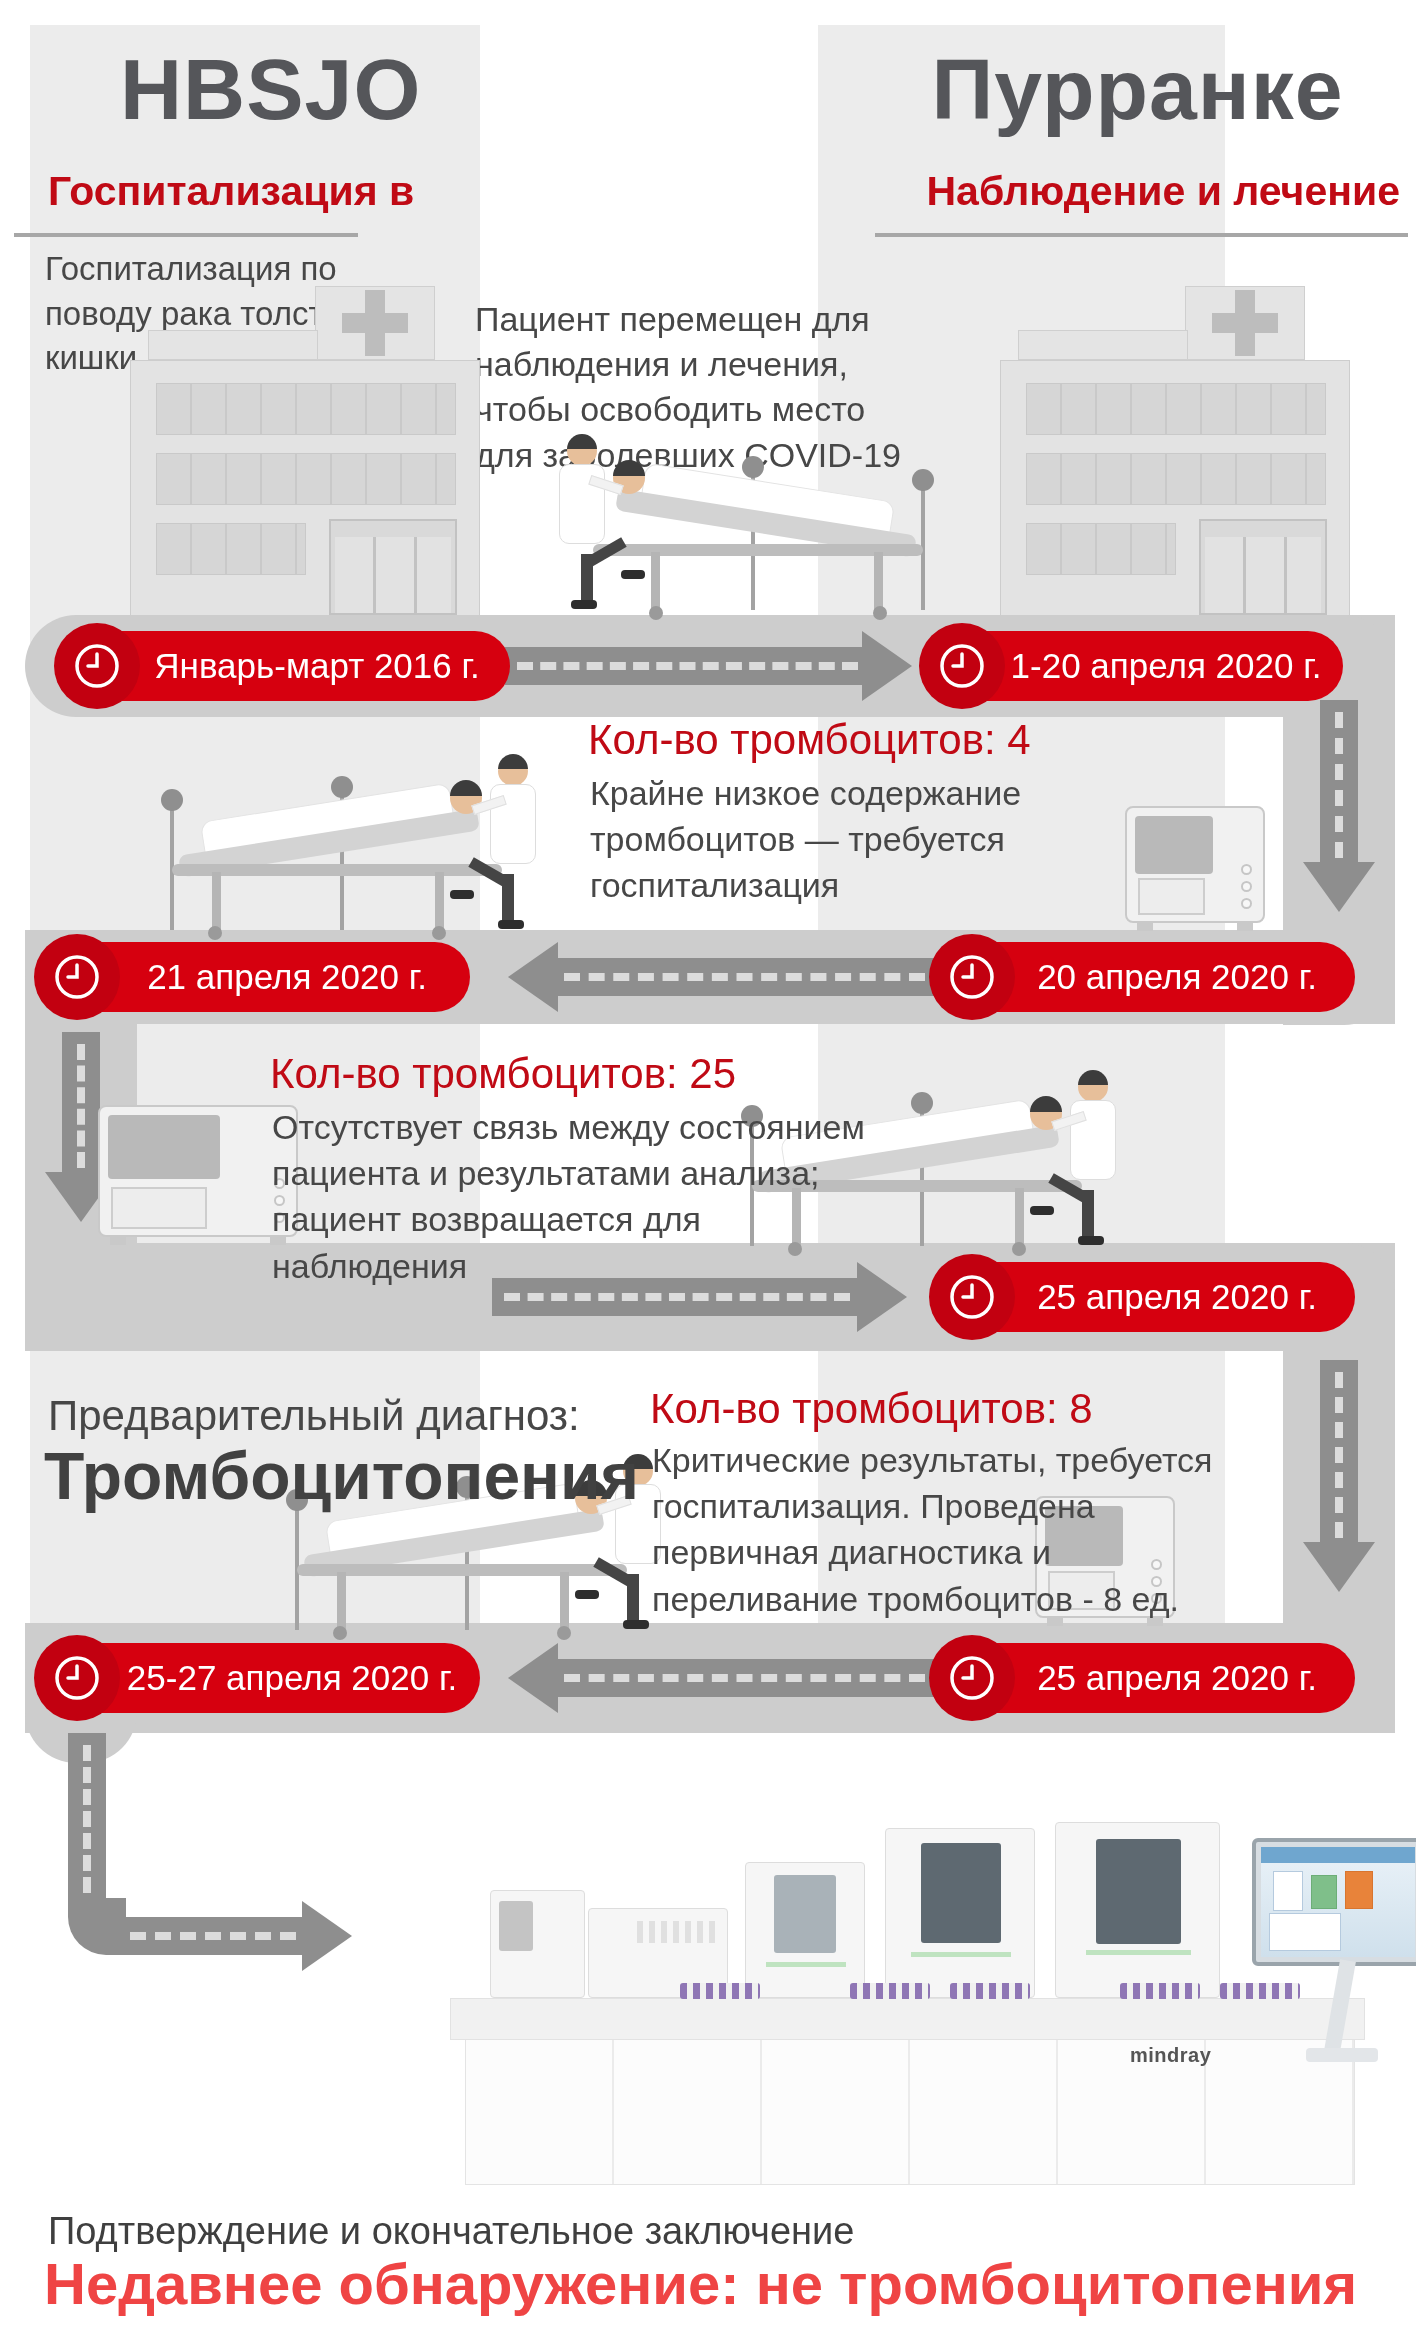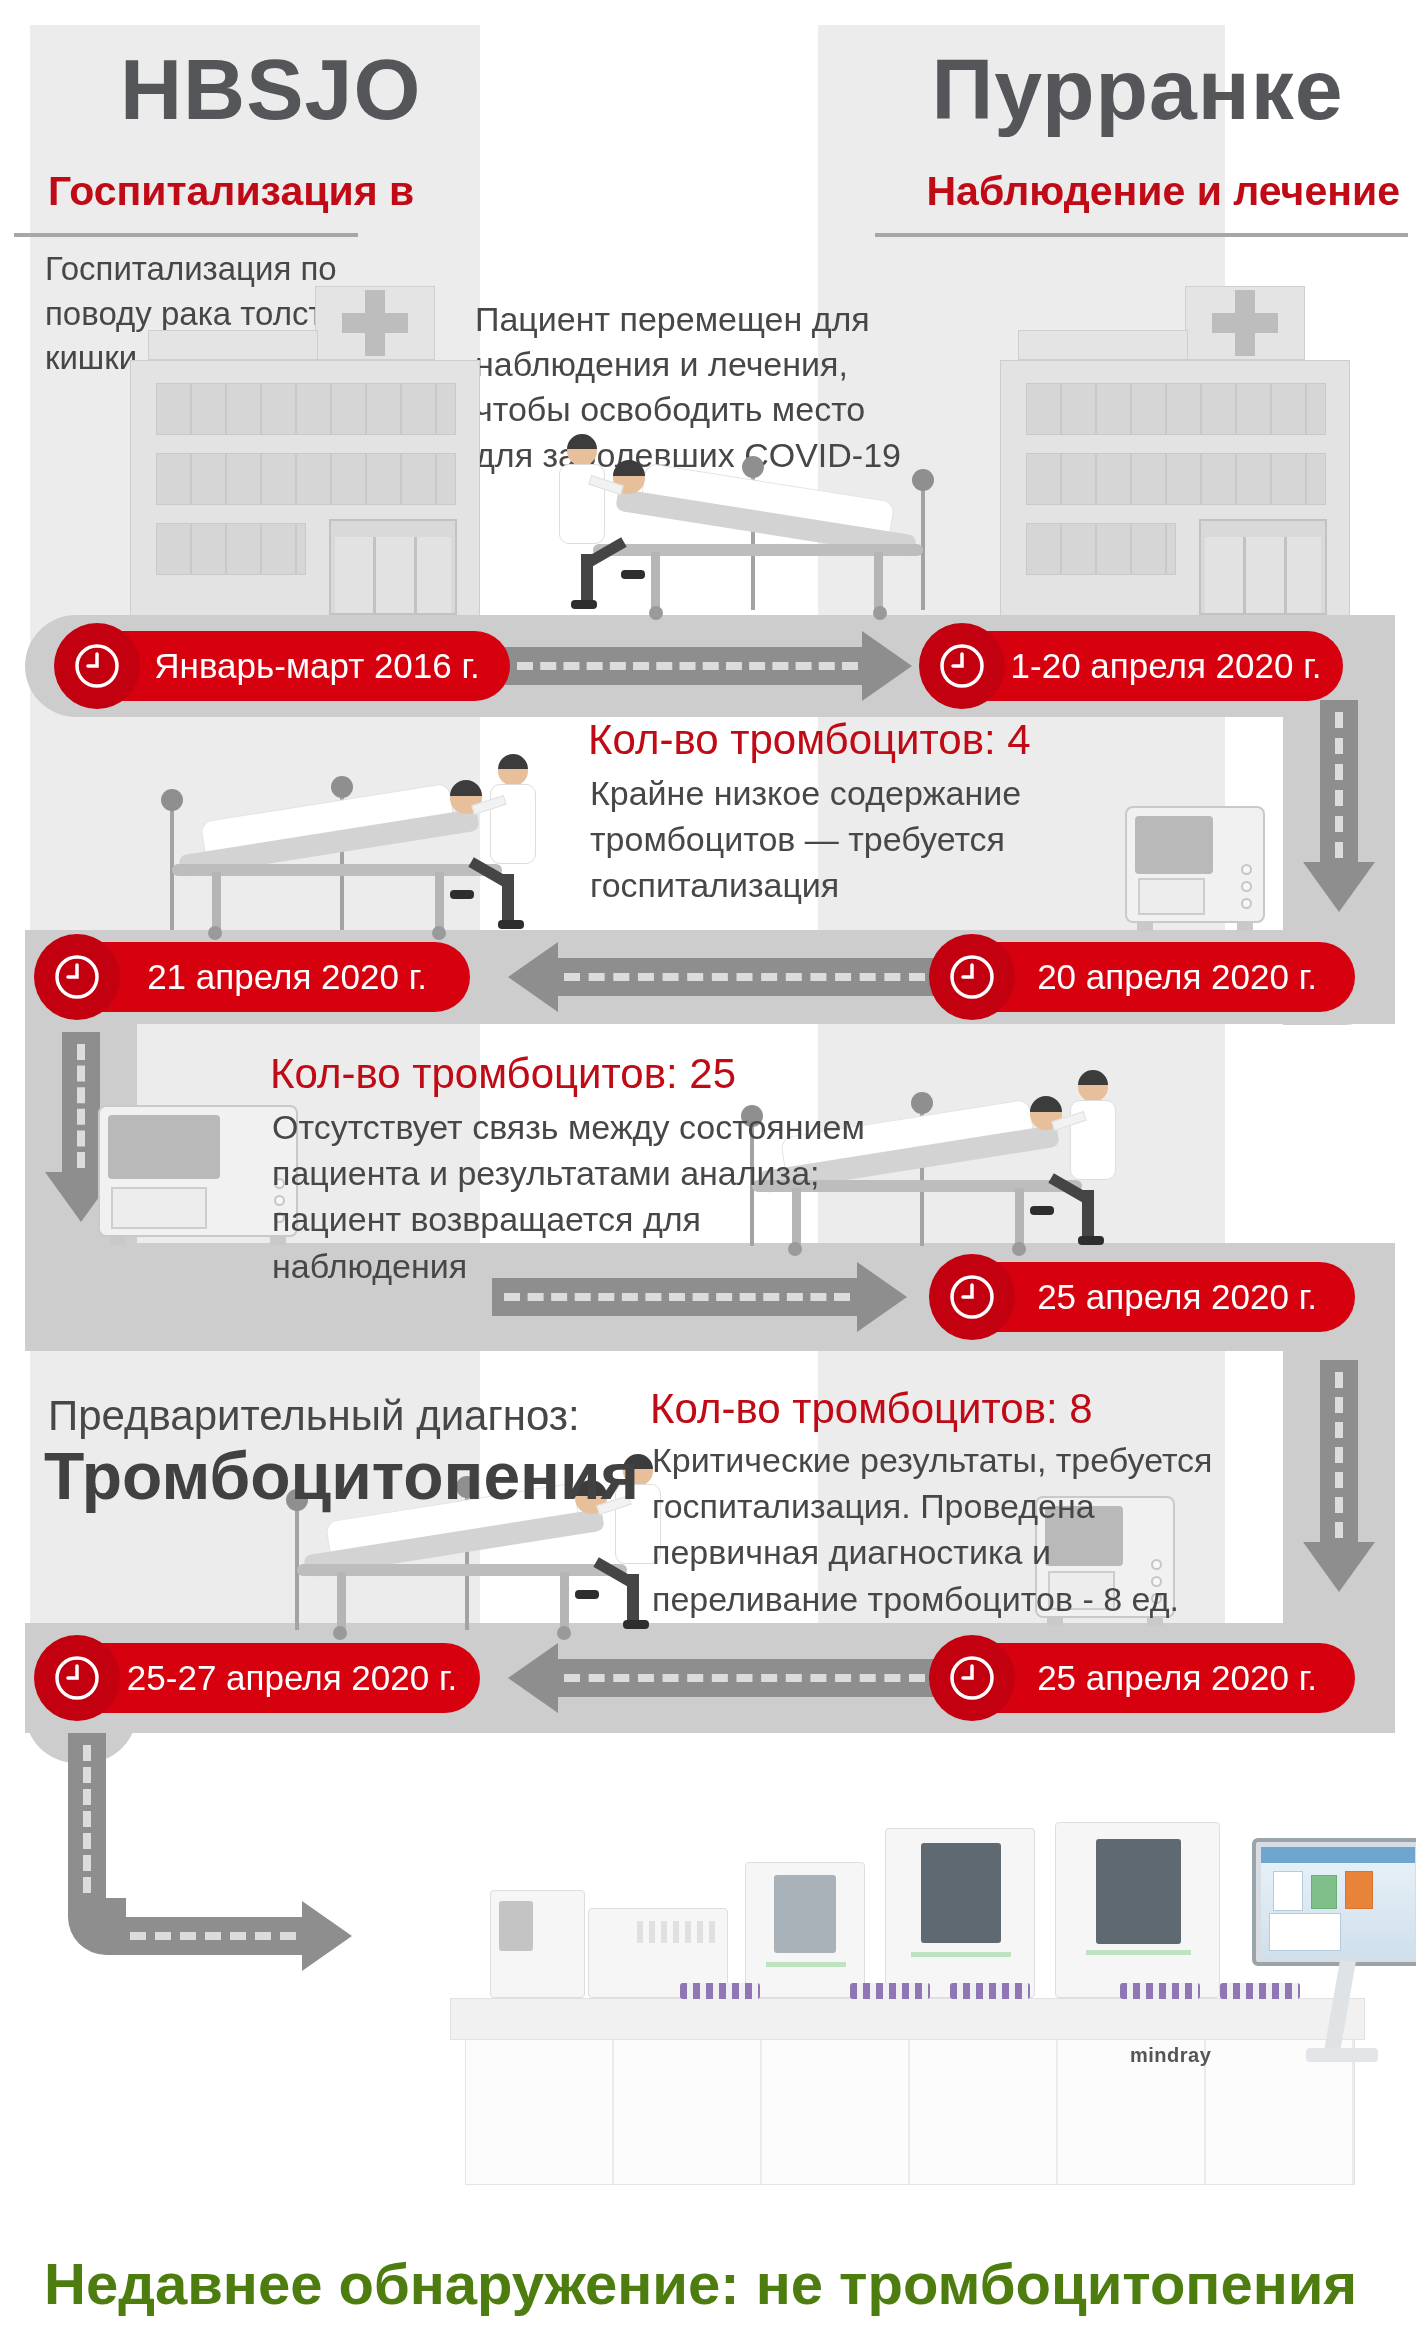--- a/index.html
+++ b/index.html
@@ -38,21 +38,21 @@
   .badge .clock { position:absolute; left:-6px; top:-8px; width:86px; height:86px; background:#c20010;
            border-radius:50%; display:flex; align-items:center; justify-content:center; }
 
   
   .note-title { position:absolute; color:#c00a15; font-size:42px; font-weight:normal; z-index:7; }
   .note-body { position:absolute; color:#474747; font-size:34px; line-height:1.36; z-index:7; }
   .diag-label { position:absolute; left:48px; top:1392px; color:#474747; font-size:42px; z-index:7; }
   .diag-value { position:absolute; left:44px; top:1438px; color:#414141; font-size:66px; font-weight:bold; z-index:7; }
 
   .foot1 { position:absolute; left:48px; top:2210px; color:#3f3f3f; font-size:38px; }
-  .foot2 { position:absolute; left:44px; top:2250px; color:#4d7c0f; font-size:58px; font-weight:bold; }
+  .foot2 { position:absolute; left:44px; top:2250px; color:#ef4444; font-size:58px; font-weight:bold; }
 
   
   .hospital { position:absolute; width:400px; height:340px; z-index:1; }
   .h-sign { position:absolute; left:235px; top:0; width:120px; height:74px; background:#e4e4e4; border:1px solid #cfcfcf; }
   .h-cross { position:absolute; left:50%; top:50%; transform:translate(-50%,-50%); width:66px; height:66px; }
   .h-cross::before { content:""; position:absolute; left:0; top:23px; width:66px; height:20px; background:#bdbdbd; }
   .h-cross::after { content:""; position:absolute; left:23px; top:0; width:20px; height:66px; background:#bdbdbd; }
   .h-wing { position:absolute; left:68px; top:44px; width:170px; height:30px; background:#e4e4e4; border:1px solid #cfcfcf; }
   .h-body { position:absolute; left:50px; top:74px; width:350px; height:256px; background:#e3e3e3; border:1px solid #cdcdcd; }
   .h-win { position:absolute; height:52px; background:repeating-linear-gradient(90deg,#d6d6d6 0 33px,#c9c9c9 33px 35px); border:1px solid #c9c9c9; }
@@ -448,15 +448,16 @@
         <div class="mon-tile gr" style="left:50px; top:28px; width:26px; height:34px;"></div>
         <div class="mon-tile or" style="left:84px; top:24px; width:28px; height:38px;"></div>
         <div class="mon-tile" style="left:8px; bottom:6px; width:72px; height:38px;"></div>
       </div>
     </div>
     <div class="mon-arm"></div>
     <div class="mon-base"></div>
     <div class="brand">mindray</div>
   </div>
 
+  <div class="foot1">Подтверждение и окончательное заключение</div>
   <div class="foot2">Недавнее обнаружение: не тромбоцитопения</div>
 
 </div>
 
 </body></html>

